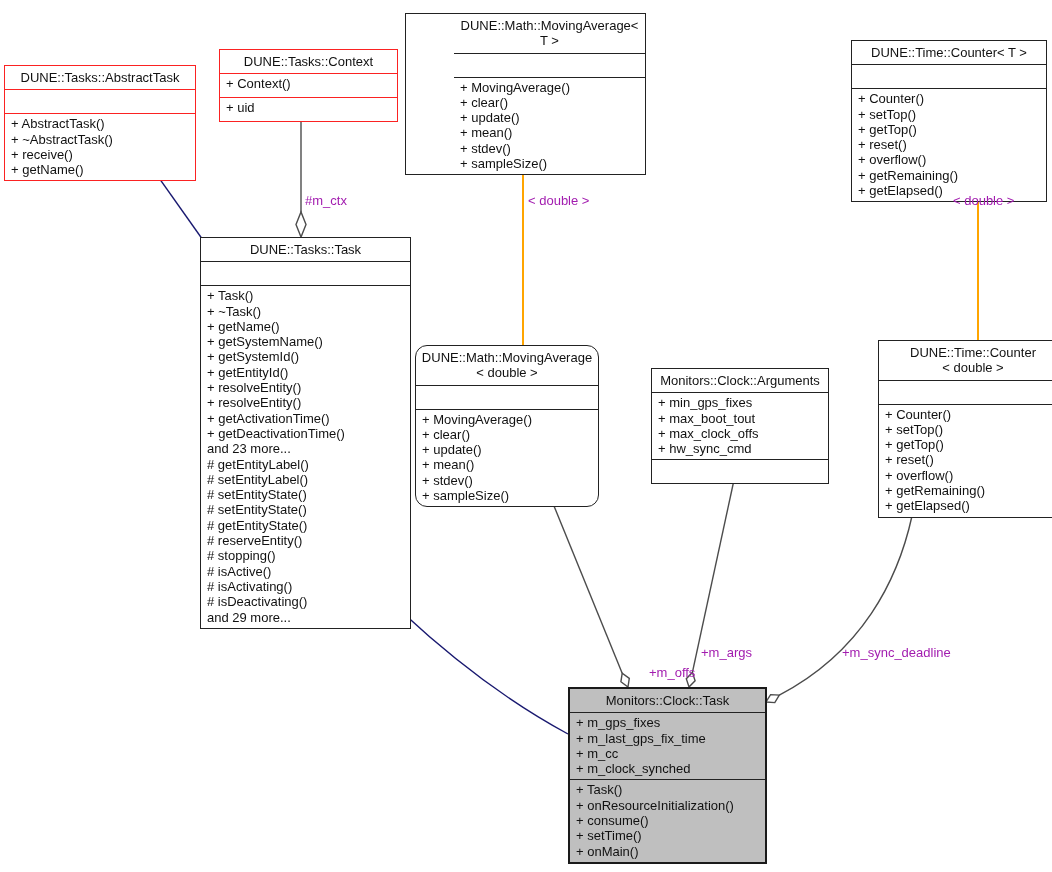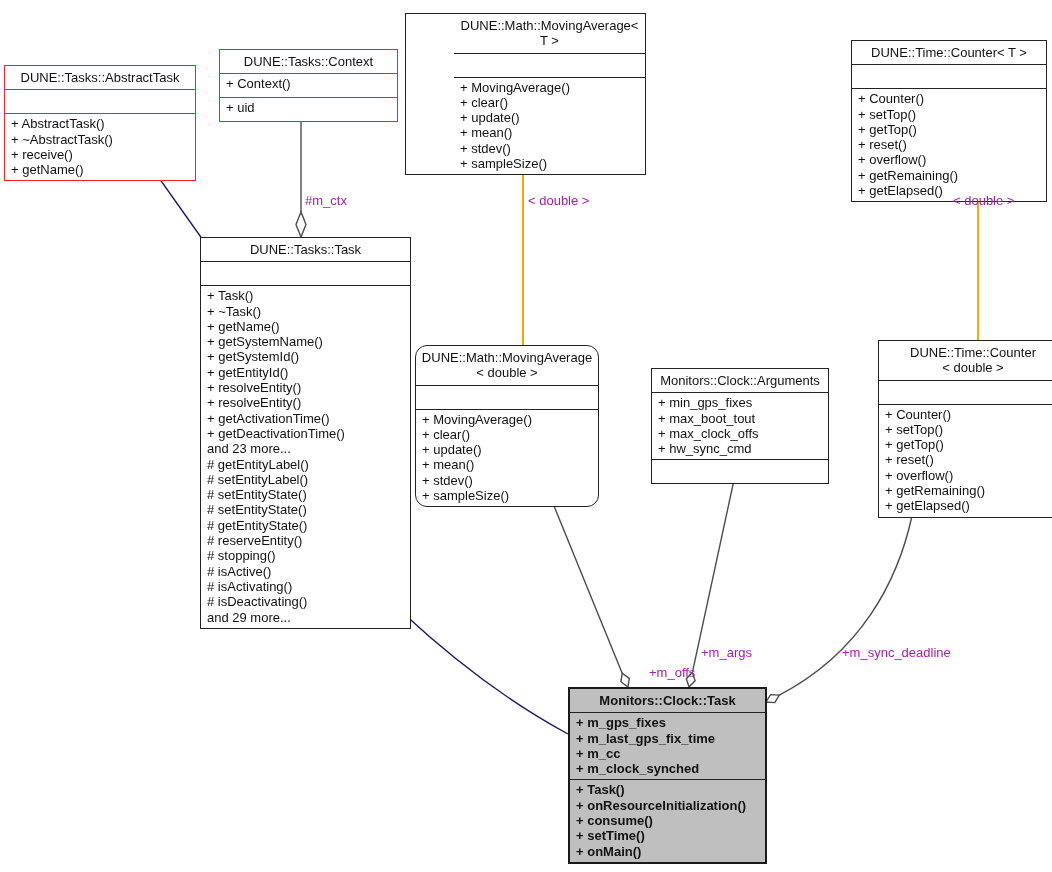--- a/index.html
+++ b/index.html
@@ -157,21 +157,21 @@
         <div class="member">+ Counter()</div>
         <div class="member">+ setTop()</div>
         <div class="member">+ getTop()</div>
         <div class="member">+ reset()</div>
         <div class="member">+ overflow()</div>
         <div class="member">+ getRemaining()</div>
         <div class="member">+ getElapsed()</div>
       </div>
   </div>
 
-  <div class="uml-box v-gray" style="left:568px;top:687px;width:199px;font-weight:bold;">
+  <div class="uml-box v-gray" style="left:568px;top:687px;width:199px;">
     <div class="title">Monitors::Clock::Task</div>
     <div class="sec attrs">
         <div class="member">+ m_gps_fixes</div>
         <div class="member">+ m_last_gps_fix_time</div>
         <div class="member">+ m_cc</div>
         <div class="member">+ m_clock_synched</div>
       </div>
     <div class="sec methods">
         <div class="member">+ Task()</div>
         <div class="member">+ onResourceInitialization()</div>

